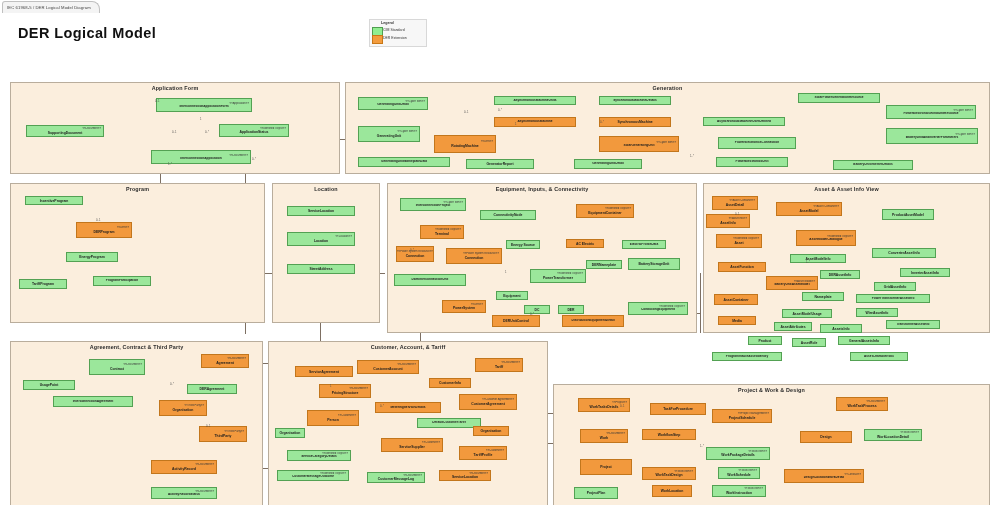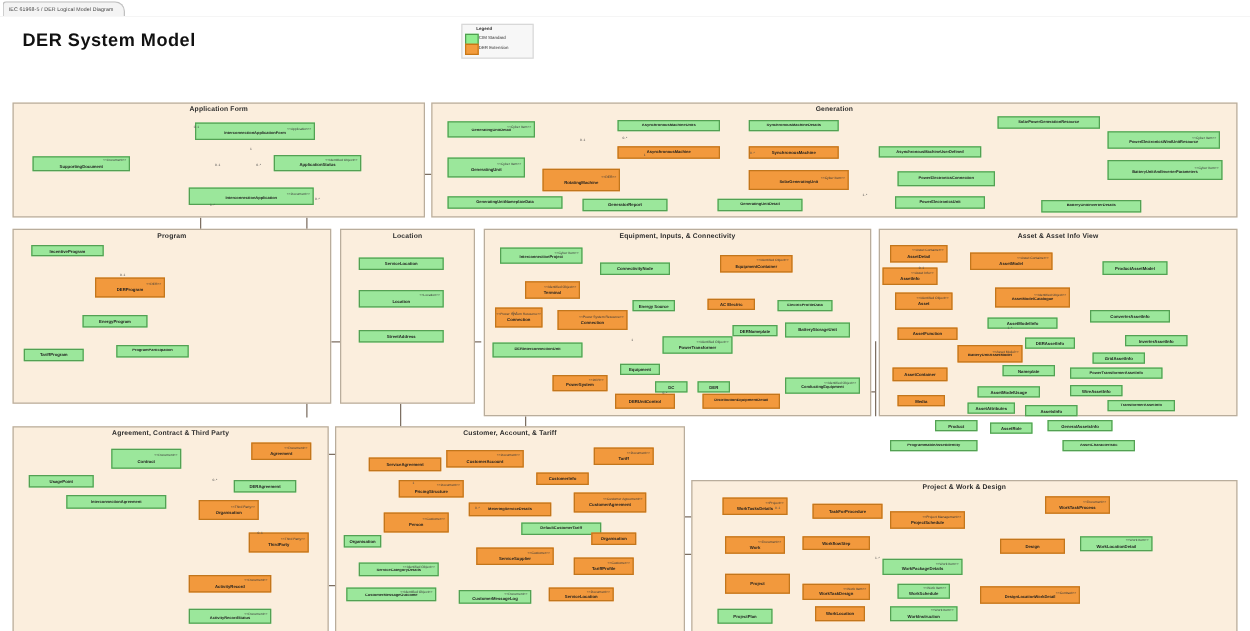--- a/index.html
+++ b/index.html
@@ -96,21 +96,21 @@
 </style>
 </head>
 <body>
 
 <div id="app-tabbar">
   <div id="app-tab">IEC 61968-5 / DER Logical Model Diagram</div>
 </div>
 
 <div id="canvas">
 
-  <div id="page-title">DER System Model</div>
+  <div id="page-title">DER Logical Model</div>
 
   <div id="legend">
     <div class="lg-title">Legend</div>
     <div class="lg-row r1">
       <span class="sw green"></span>
       <span class="lg-lbl">CIM Standard</span>
     </div>
     <div class="lg-row r2">
       <span class="sw orange"></span>
       <span class="lg-lbl">DER Extension</span>

